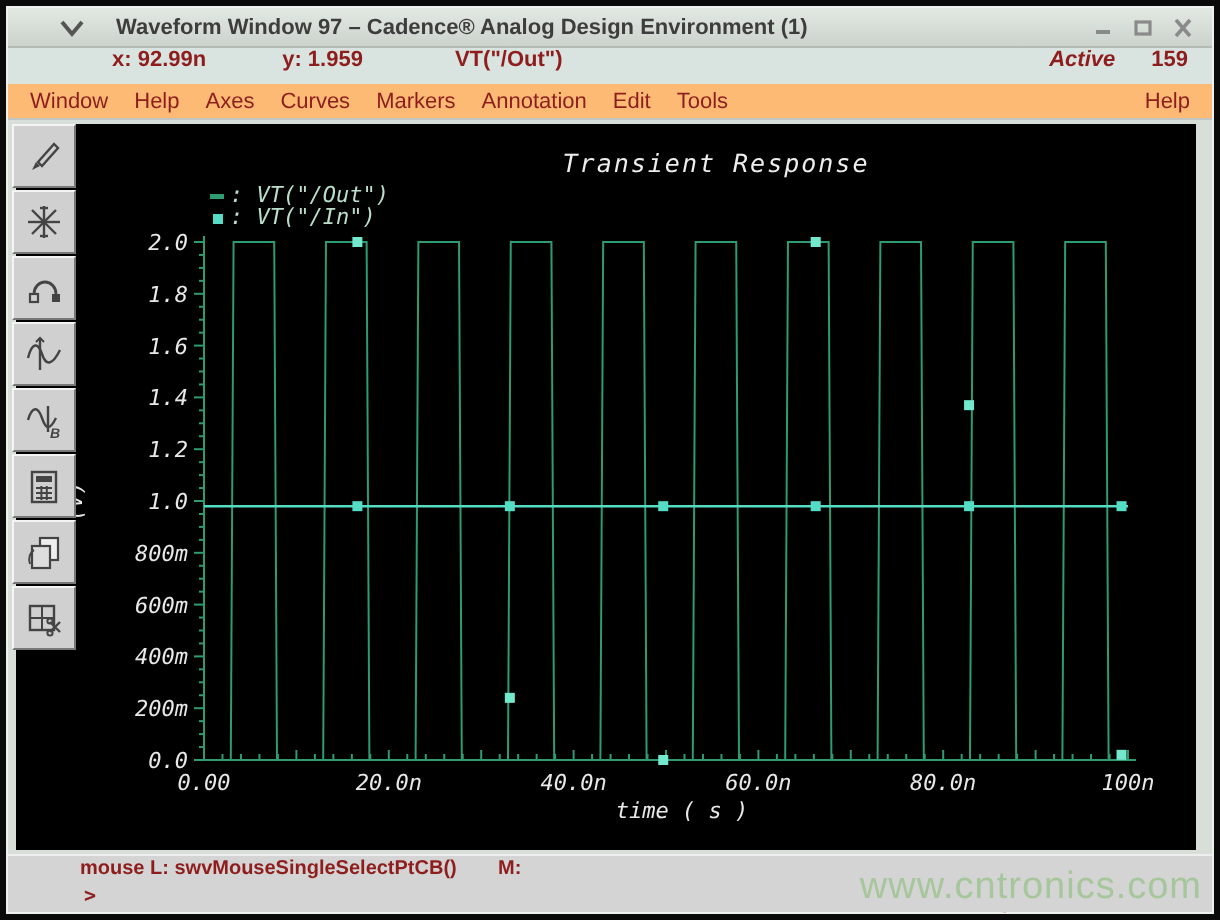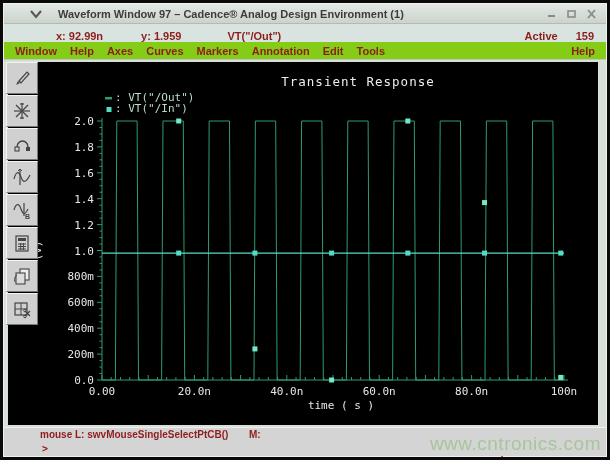--- a/index.html
+++ b/index.html
@@ -10,37 +10,37 @@
 
   
   .titlebar{height:19px;background:linear-gradient(#e2e8e2,#ccd2cc);border-bottom:1px solid #b4bab4;
             display:flex;align-items:center;padding:0 8px;flex:0 0 auto;}
   .tb-icon{width:16px;height:12px;margin:0 14px 0 16px;flex:0 0 auto;}
   .title-text{flex:1;font-size:11px;font-weight:bold;color:#3d3d3d;white-space:nowrap;overflow:hidden;}
   .win-controls{display:flex;gap:7px;align-items:center;}
   .win-btn{width:13px;height:12px;display:flex;align-items:center;justify-content:center;}
 
   
-  .statusrow{height:18px;background:#d9e4e0;display:flex;align-items:flex-end;
+  .statusrow{height:18px;background:#d9e4e0;display:flex;align-items:flex-start;
              font-size:11px;font-weight:bold;color:#8e1d1d;padding:0 12px;flex:0 0 auto;}
   .st-x{margin-left:40px;}
   .st-y{margin-left:38px;}
   .st-trace{margin-left:46px;}
   .st-spacer{flex:1;}
-  .st-active{margin-right:18px;}
-
-  
-  .menubar{height:17px;background:#84cc16;display:flex;align-items:center;gap:13px;
-           font-size:11px;font-weight:bold;color:#8e1d1d;padding:0 11px;flex:0 0 auto;
+  .st-active{margin-right:18px;font-style:italic;}
+
+  
+  .menubar{height:17px;background:#fdba74;display:flex;align-items:center;gap:13px;
+           font-size:11px;font-weight:normal;color:#8e1d1d;padding:0 11px;flex:0 0 auto;
            border-bottom:1px solid #c2c6c2;}
   .menu-item{cursor:default;white-space:nowrap;}
   .menu-spacer{flex:1;}
 
   
-  .content{flex:1;position:relative;background:#d8ded8;padding:2px 8px 2px 4px;box-sizing:border-box;}
+  .content{flex:1;position:relative;background:#d8ded8;padding:2px 8px 2px 4px;box-sizing:border-box;font-style:italic;}
   .plot-area{position:relative;width:100%;height:100%;background:#000;}
   #plot-svg{position:absolute;left:0;top:0;}
 
   
   .toolbar{position:absolute;left:2px;top:2px;width:33px;display:flex;flex-direction:column;gap:1px;z-index:4;}
   .tool-btn{width:32px;height:32px;background:#d0d0d0;border-top:1px solid #f4f4f4;border-left:1px solid #f4f4f4;
             border-right:1px solid #787878;border-bottom:1px solid #787878;box-sizing:border-box;
             display:flex;align-items:center;justify-content:center;}
   .tool-btn svg{display:block;}
 

